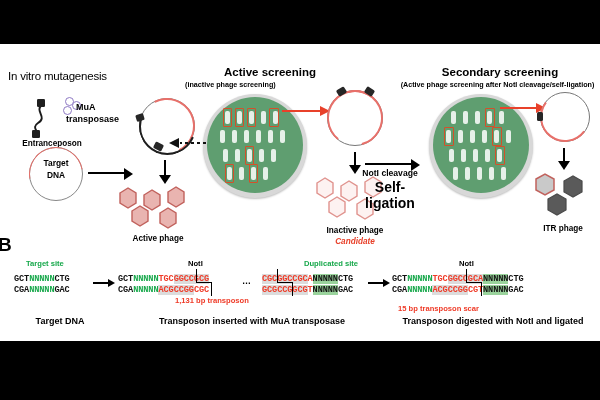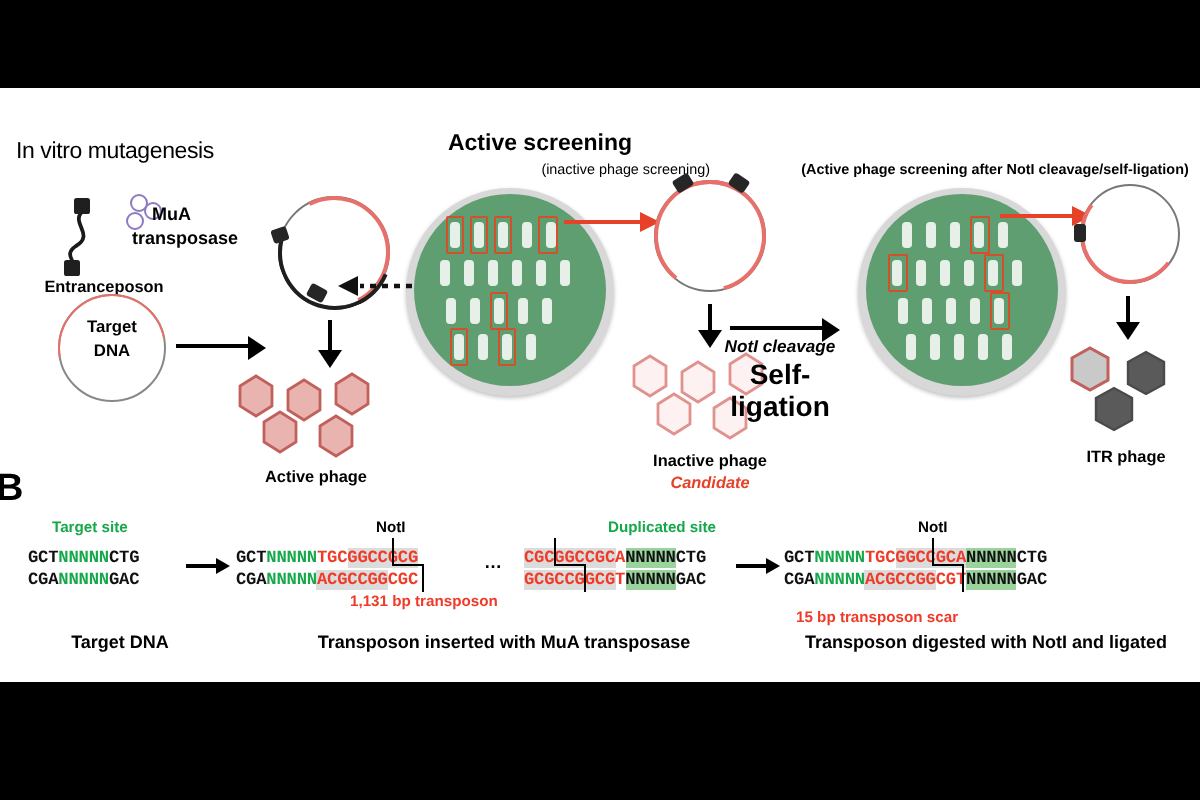--- a/index.html
+++ b/index.html
@@ -2,21 +2,21 @@
 <html><head>
 <meta charset="utf-8">
 <style>
   html,body{margin:0;padding:0;background:#000;}
   body{width:600px;height:400px;overflow:hidden;font-family:"Liberation Sans",sans-serif;}
   #figure{position:absolute;left:0;top:44px;width:600px;height:297px;background:#fff;overflow:hidden;}
   .abs{position:absolute;}
   .ttl{font-weight:bold;color:#000;}
   #panelA-title{left:8px;top:26px;font-size:11.5px;font-weight:normal;letter-spacing:-0.2px;}
   #prim-title{left:195px;top:22px;width:150px;text-align:center;font-size:11.5px;font-weight:bold;}
-  #prim-sub{left:185px;top:36px;width:170px;text-align:right;font-size:7.2px;font-weight:normal;}
+  #prim-sub{left:185px;top:36px;width:170px;text-align:left;font-size:7.2px;font-weight:bold;}
   #sec-title{left:420px;top:22px;width:160px;text-align:center;font-size:11.5px;font-weight:bold;}
   #sec-sub{left:390px;top:36px;width:215px;text-align:center;font-size:7.2px;font-weight:bold;}
   .lbl{font-size:8.2px;font-weight:bold;color:#000;text-align:center;}
   .lbl-red{font-size:8.2px;font-weight:bold;color:#e8412a;text-align:center;}
   
   #entr-label{left:0px;top:95px;width:104px;font-size:8.2px;font-weight:bold;text-align:center;}
   #mua-l1{left:76px;top:58px;font-size:9px;font-weight:bold;}
   #mua-l2{left:66px;top:70px;font-size:9px;font-weight:bold;}
   .mua-dot{width:9px;height:9px;border:1.4px solid #8e79c4;border-radius:50%;background:#fff;box-sizing:border-box;}
   
@@ -163,23 +163,24 @@
       <polygon points="62,8 70,3 78,8 78,18 70,23 62,18"></polygon>
       <polygon points="26,28 34,23 42,28 42,38 34,43 26,38"></polygon>
       <polygon points="54,30 62,25 70,30 70,40 62,45 54,40"></polygon>
     </g>
   </svg>
   <div class="abs lbl" style="left:303px;top:182px;width:104px;">Inactive phage</div>
   <div class="abs lbl-red" style="left:303px;top:193px;width:104px;font-style:italic;">Candidate</div>
 
   <div class="abs arrow-line" style="left:365px;top:119px;width:48px;"></div>
   <div class="abs arrow-head" style="left:411px;top:114.5px;border-top:6px solid transparent;border-bottom:6px solid transparent;border-left:9px solid #000;"></div>
-  <div class="abs lbl" style="left:355px;top:124px;width:70px;font-size:8.6px;font-style:italic;">NotI cleavage</div>
+  <div class="abs lbl" style="left:355px;top:124px;width:70px;font-size:8.6px;">NotI cleavage</div>
   <div class="abs lbl" style="left:355px;top:135px;width:70px;font-size:14px;">Self-ligation</div>
 
+  <div class="abs" id="sec-title">Secondary screening</div>
   <div class="abs" id="sec-sub">(Active phage screening after NotI cleavage/self-ligation)</div>
 
   <div class="abs dish-outer" style="left:429px;top:50px;width:104px;height:104px;">
     <div class="dish-inner abs" style="left:4px;top:3px;width:96px;height:96px;"></div>
     <div class="streak" style="left:22px;top:17px;width:5px;height:13px;"></div>
     <div class="streak" style="left:34px;top:17px;width:5px;height:13px;"></div>
     <div class="streak" style="left:46px;top:17px;width:5px;height:13px;"></div>
     <div class="streak" style="left:58px;top:17px;width:5px;height:13px;"></div>
     <div class="streak" style="left:70px;top:17px;width:5px;height:13px;"></div>
     <div class="streak" style="left:17px;top:36px;width:5px;height:13px;"></div>

